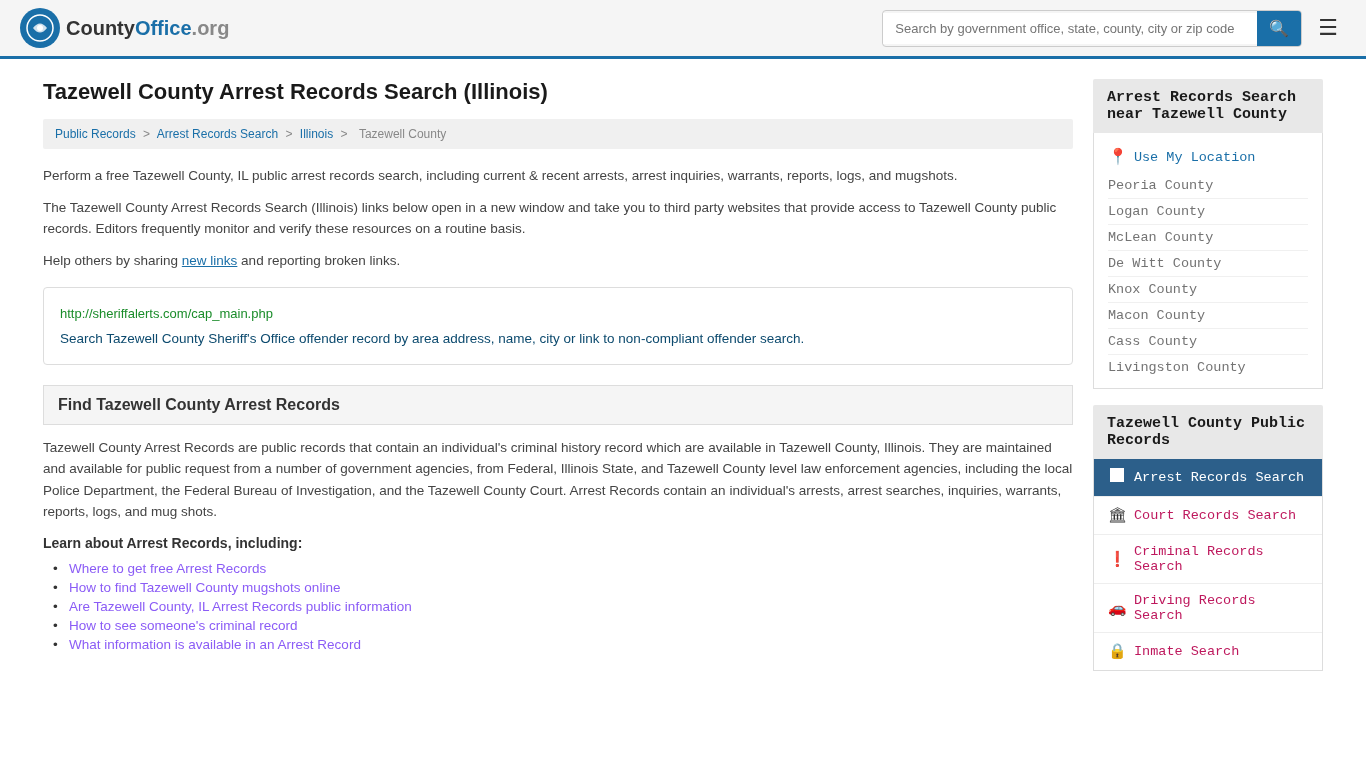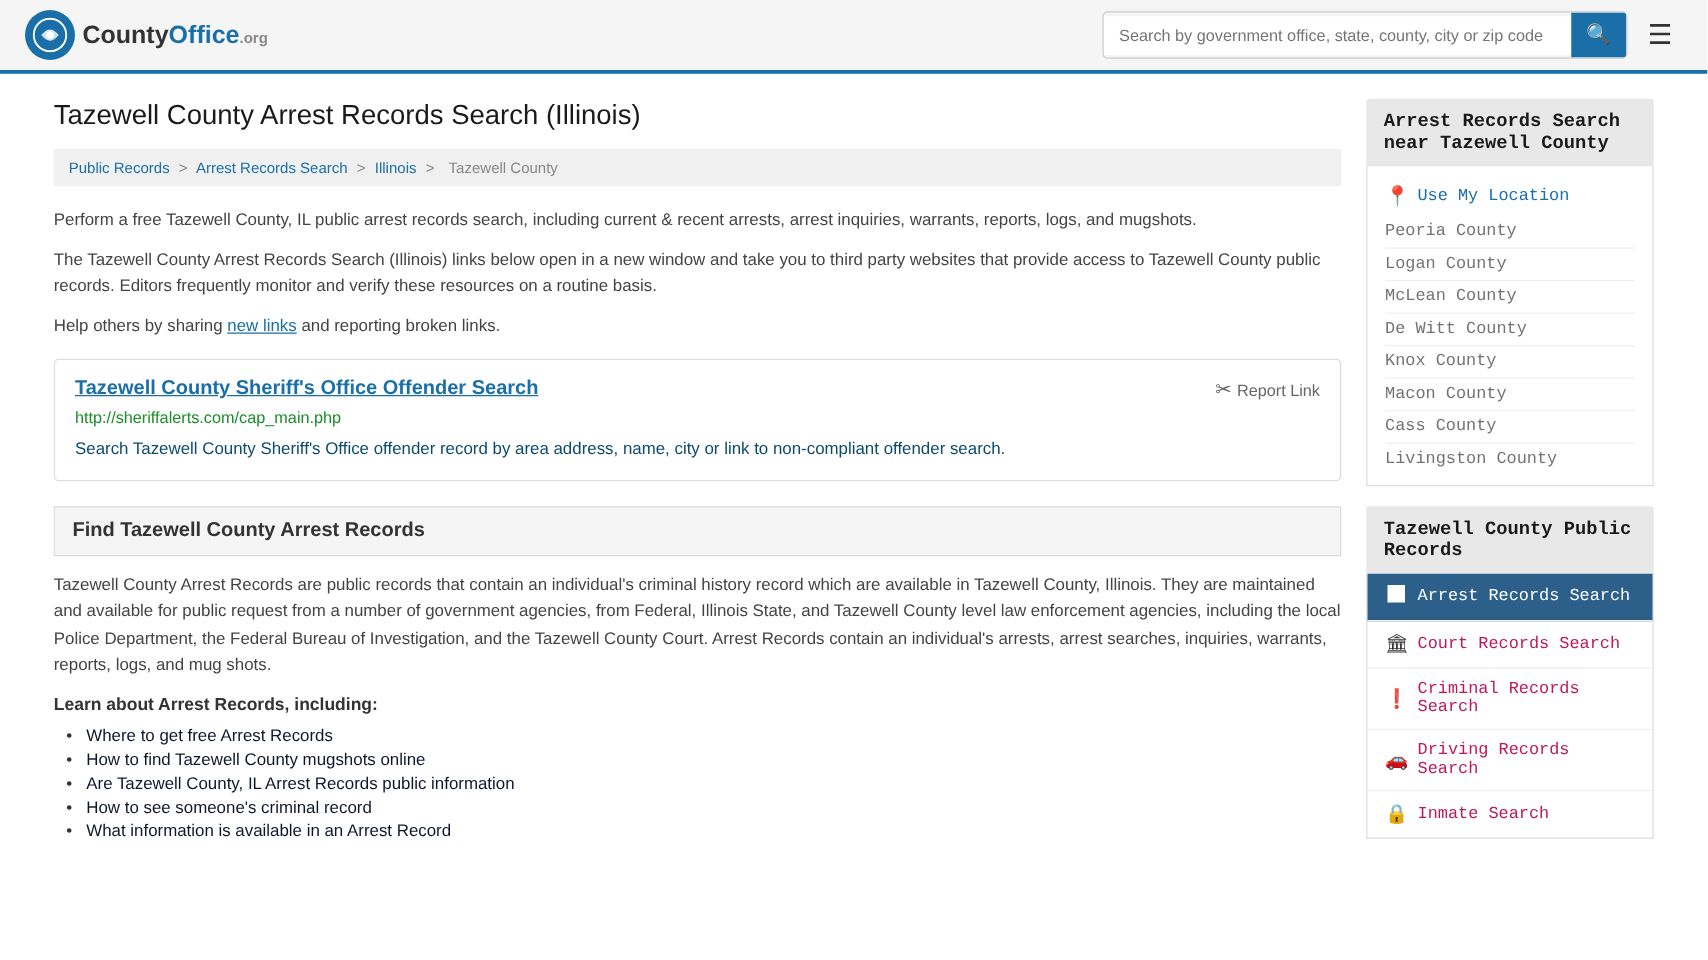--- a/index.html
+++ b/index.html
@@ -82,21 +82,21 @@
     }
     .sidebar {
       width: 230px;
       flex-shrink: 0;
       font-family: Liberation Mono, monospace;
     }
 
     
     .page-title {
       font-size: 22px;
-      font-weight: normal;
+      font-weight: bold;
       color: #1a1a1a;
       margin-bottom: 14px;
     }
 
     
     .breadcrumb {
       background: #f0f0f0;
       padding: 8px 12px;
       font-size: 12px;
       color: #555;
@@ -187,21 +187,21 @@
       font-weight: bold;
       color: #333;
       margin-bottom: 8px;
     }
     .bullet-list {
       list-style: none;
       padding-left: 10px;
     }
     .bullet-list li {
       font-size: 13.5px;
-      color: #0f172a;
+      color: #8b5cf6;
       padding: 2px 0;
       padding-left: 16px;
       position: relative;
     }
     .bullet-list li::before {
       content: "•";
       position: absolute;
       left: 0;
       color: #333;
     }
@@ -291,21 +291,21 @@
 <header class="header">
   <div class="logo-area">
     <div class="logo-circle">
       <svg width="28" height="28" viewBox="0 0 28 28" fill="none">
         <circle cx="14" cy="14" r="13" fill="#1a6fa8" stroke="white" stroke-width="1.5"></circle>
         <path d="M7 14 Q14 5 21 14 Q14 23 7 14Z" fill="white" opacity="0.8"></path>
         <circle cx="14" cy="14" r="3" fill="white"></circle>
       </svg>
     </div>
     <div>
-      <span style="font-size:20px;font-weight:bold;color:#333">County<span style="color:#1a6fa8">Office</span><span style="color:#888;font-size:12px">.org</span></span>
+      <span style="font-size:20px;font-weight:bold;color:#333">County<span style="color:#1a6fa8">Office</span><span style="color:#888;font-size:20px">.org</span></span>
     </div>
   </div>
   <div class="search-area">
     <div class="search-box">
       <input type="text" placeholder="Search by government office, state, county, city or zip code" style="">
       <button class="search-btn">🔍</button>
     </div>
     <button class="menu-btn">☰</button>
   </div>
 </header>
@@ -325,27 +325,20 @@
       <span>Tazewell County</span>
     </div>
 
     <p class="body-text">Perform a free Tazewell County, IL public arrest records search, including current &amp; recent arrests, arrest inquiries, warrants, reports, logs, and mugshots.</p>
     <p class="body-text">The Tazewell County Arrest Records Search (Illinois) links below open in a new window and take you to third party websites that provide access to Tazewell County public records. Editors frequently monitor and verify these resources on a routine basis.</p>
     <p class="body-text">
       Help others by sharing <a href="#">new links</a> and reporting broken links.
     </p>
 
     <div class="link-card">
-      <div class="link-card-header">
-        <a href="#" class="link-card-title">Tazewell County Sheriff's Office Offender Search</a>
-        <div class="report-link">
-          <span class="report-icon">✂</span>
-          <span>Report Link</span>
-        </div>
-      </div>
       <div class="link-url">http://sheriffalerts.com/cap_main.php</div>
       <div class="link-desc">Search Tazewell County Sheriff's Office offender record by area address, name, city or link to non-compliant offender search.</div>
     </div>
 
     <div class="section-box">
       <div class="section-box-title">Find Tazewell County Arrest Records</div>
     </div>
     <p class="section-para">Tazewell County Arrest Records are public records that contain an individual's criminal history record which are available in Tazewell County, Illinois. They are maintained and available for public request from a number of government agencies, from Federal, Illinois State, and Tazewell County level law enforcement agencies, including the local Police Department, the Federal Bureau of Investigation, and the Tazewell County Court. Arrest Records contain an individual's arrests, arrest searches, inquiries, warrants, reports, logs, and mug shots.</p>
     <p class="section-subtitle">Learn about Arrest Records, including:</p>
     <ul class="bullet-list">

